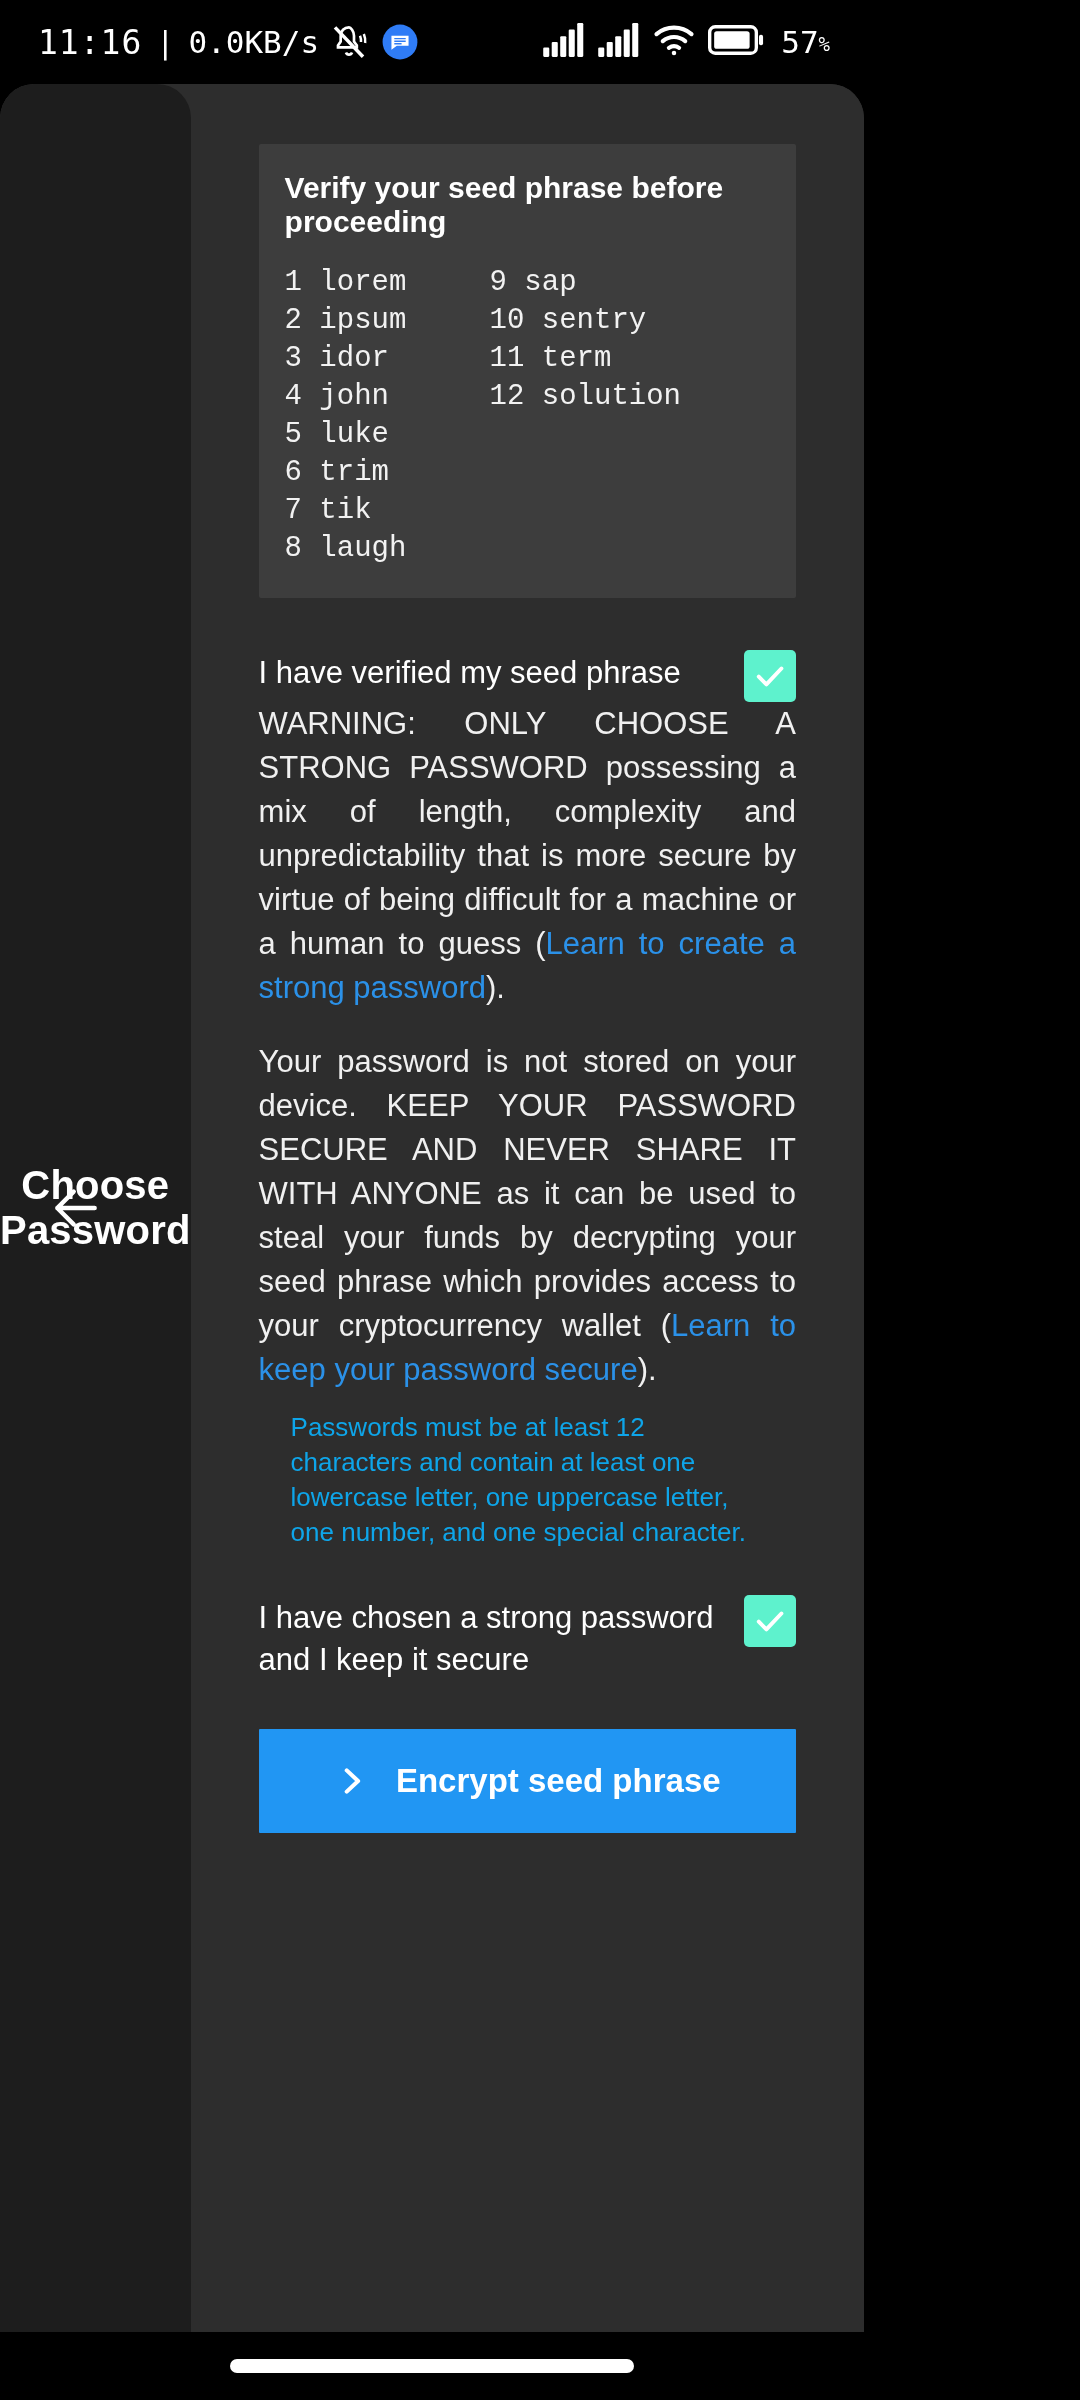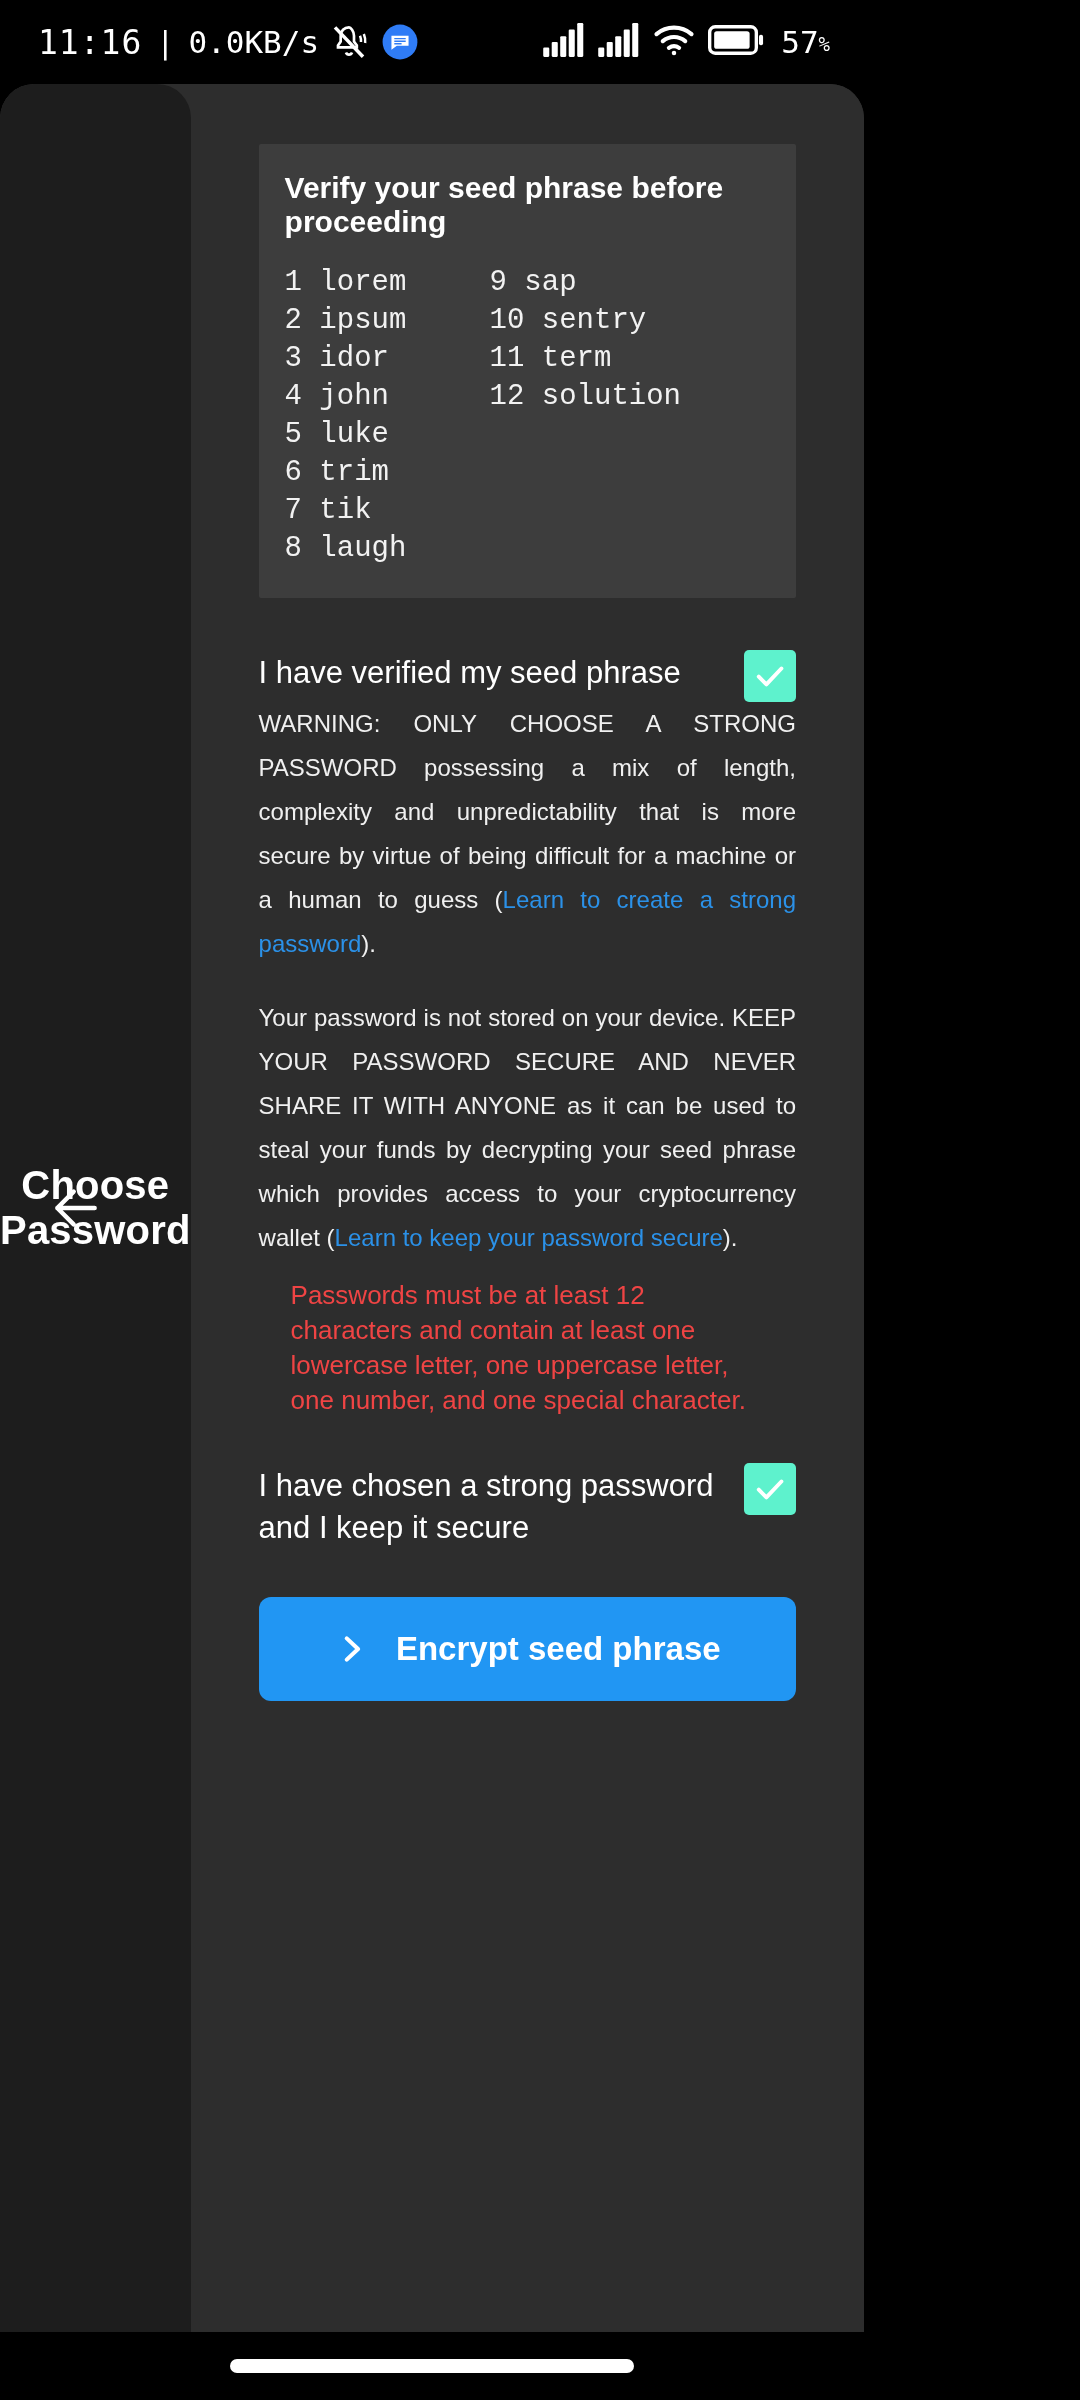--- a/index.html
+++ b/index.html
@@ -117,21 +117,21 @@
     border-radius:5px;
     display:flex; align-items:center; justify-content:center;
     cursor:pointer;
   }
 
   .section-title {
     color:#fff; font-size:37px; font-weight:bold;
     margin-top:148px; margin-bottom:26px;
   }
   .para {
-    color:#f0f0f0; font-size:24px; line-height:44px;
+    color:#f0f0f0; font-size:31px; line-height:44px;
     text-align:justify;
     margin-bottom:30px;
   }
   .para.second { margin-bottom:0; }
   .link { color:#2b91e8; }
 
   .pwd-field {
     margin-top:52px;
     height:127px;
     background:#3d3d3d;
@@ -145,31 +145,31 @@
     color:#fff; font-size:33px; letter-spacing:0.2px;
   }
   .caret {
     display:inline-block;
     width:3px; height:42px;
     background:#2196f3;
     margin-left:2px;
     vertical-align:-8px;
   }
   .helper {
-    color:#ef4444; font-size:26px; line-height:35px;
+    color:#0ea5e9; font-size:26px; line-height:35px;
     margin-top:18px; padding:0 32px 0 32px;
   }
 
   .spacer-before-check2 { height:45px; }
 
   .cta {
     margin-top:48px;
     height:104px;
     background:#2196f3;
-    border-radius:12px;
+    border-radius:1px;
     display:flex; align-items:center; justify-content:center;
     gap:28px;
     cursor:pointer;
   }
   .cta-label {
     color:#fff; font-size:33px; font-weight:bold;
   }
 
   
   .navbar {

